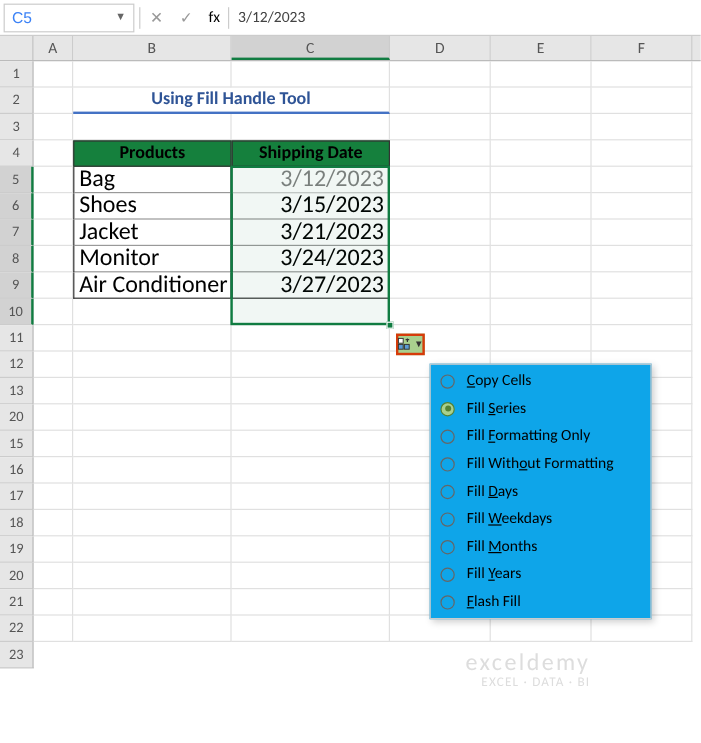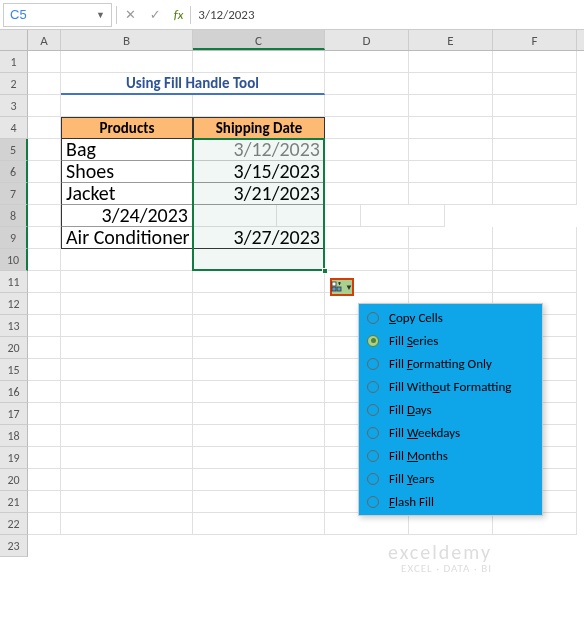--- a/index.html
+++ b/index.html
@@ -5,21 +5,21 @@
     * { box-sizing: border-box; margin: 0; padding: 0; }
     body { font-family: Calibri, Arial, sans-serif; font-size: 14px; background: #fff; width: 584px; height: 619px; overflow: hidden; position: relative; }
     
     
     .formula-bar { display: flex; align-items: center; height: 30px; border-bottom: 1px solid #ccc; background: #fff; }
     .name-box { display: flex; align-items: center; border: 1px solid #ccc; margin: 3px; padding: 2px 6px; height: 24px; }
     .name-box-input { width: 70px; border: none; outline: none; font-size: 13px; color: #3b82f6; }
     .name-box-arrow { color: #666; font-size: 9px; margin-left: 16px; }
     .fb-divider { width: 1px; height: 18px; background: #ccc; margin: 0 1px; }
     .fb-btn { padding: 3px 7px; color: #999; font-size: 13px; }
-    .fb-fx { font-style: italic; color: #4d7c0f; font-size: 13px; padding: 0 6px; }
+    .fb-fx { color: #000000; font-size: 13px; padding: 0 6px; }
     .fb-value { flex: 1; padding: 2px 6px; color: #444; font-size: 13px; }
     
     
     .col-headers { display: flex; height: 21px; background: #e6e6e6; border-bottom: 1px solid #bbb; }
     .corner-cell { width: 28px; border-right: 1px solid #bbb; background: #e6e6e6; }
     .col-h { border-right: 1px solid #ccc; text-align: center; font-size: 13px; color: #555; line-height: 21px; background: #e6e6e6; }
     .col-h.selected { background: #d2d2d2; border-bottom: 2px solid #107c41; }
     
     
     .grid { display: flex; }
@@ -30,21 +30,21 @@
     .cells { position: relative; }
     .row { display: flex; height: 22px; }
     .cell { border-right: 1px solid #e0e0e0; border-bottom: 1px solid #e0e0e0; padding: 1px 4px; line-height: 19px; overflow: hidden; white-space: nowrap; }
     
     .wA { width: 33px; } .wB { width: 132px; } .wC { width: 132px; } .wD { width: 84px; } .wE { width: 84px; } .wF { width: 84px; }
     
     
     .title-cell { color: #2f5496; font-weight: bold; font-size: 15px; text-align: center; border-bottom: 2px solid #4472c4 !important; }
     
     
-    .tbl-head { background: #fdba74; font-weight: bold; text-align: center; border: 1px solid #333 !important; font-size: 15px; }
+    .tbl-head { background: #15803d; font-weight: bold; text-align: center; border: 1px solid #333 !important; font-size: 15px; }
     .tbl-cell { border-left: 1px solid #333 !important; border-right: 1px solid #333 !important; border-bottom: 1px solid #999 !important; font-size: 20px; }
     .tbl-cell.last { border-bottom: 1px solid #333 !important; }
     .date-cell { text-align: right; }
     
     
     .selection { position: absolute; border: 2px solid #107c41; pointer-events: none; background: rgba(16,124,65,0.06); }
     .sel-start { position: absolute; background: rgba(255,255,255,0.5); pointer-events: none; }
     .sel-handle { position: absolute; width: 6px; height: 6px; background: #107c41; border: 1px solid #fff; }
     
     
@@ -174,20 +174,21 @@
     <div class="row">
         <div class="cell wA"></div>
         <div class="cell wB tbl-cell">Jacket</div>
         <div class="cell wC tbl-cell date-cell">3/21/2023</div>
         <div class="cell wD"></div>
         <div class="cell wE"></div>
         <div class="cell wF"></div>
       </div>
     <div class="row">
         <div class="cell wA"></div>
+        <div class="cell wB tbl-cell">Monitor</div>
         <div class="cell wC tbl-cell date-cell">3/24/2023</div>
         <div class="cell wD"></div>
         <div class="cell wE"></div>
         <div class="cell wF"></div>
       </div>
     <div class="row">
         <div class="cell wA"></div>
         <div class="cell wB tbl-cell last">Air Conditioner</div>
         <div class="cell wC tbl-cell last date-cell">3/27/2023</div>
         <div class="cell wD"></div>

